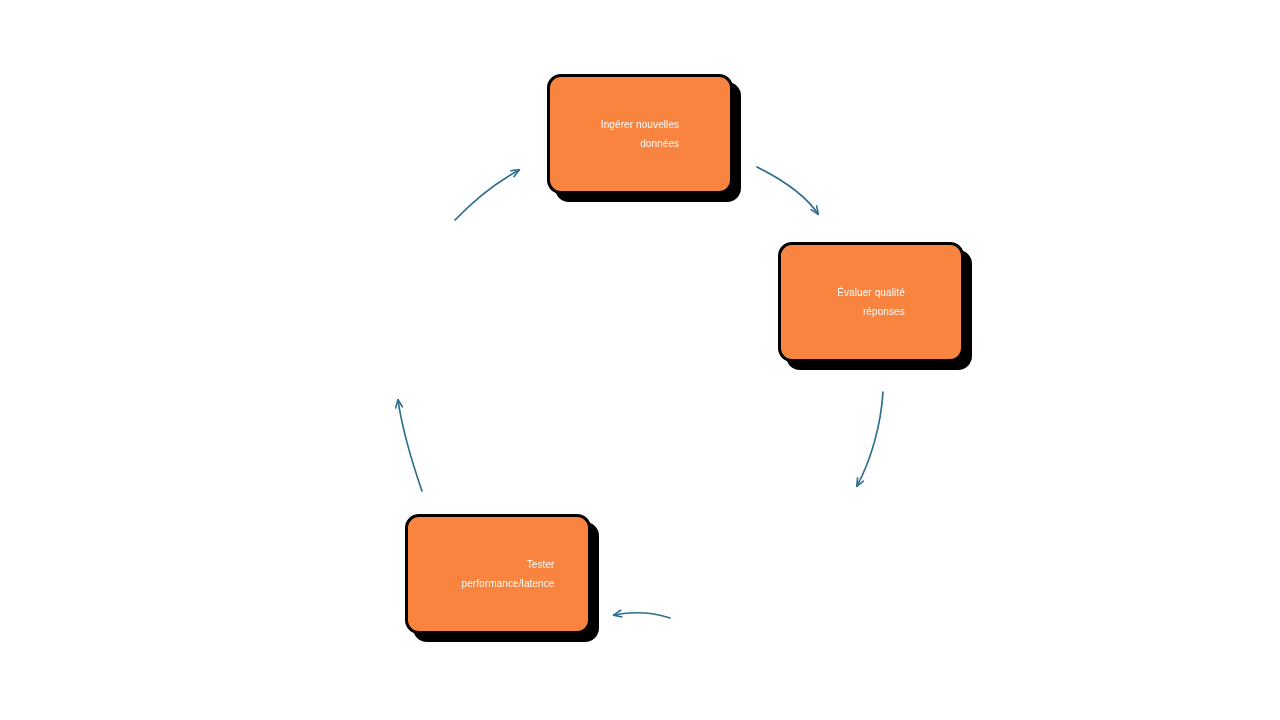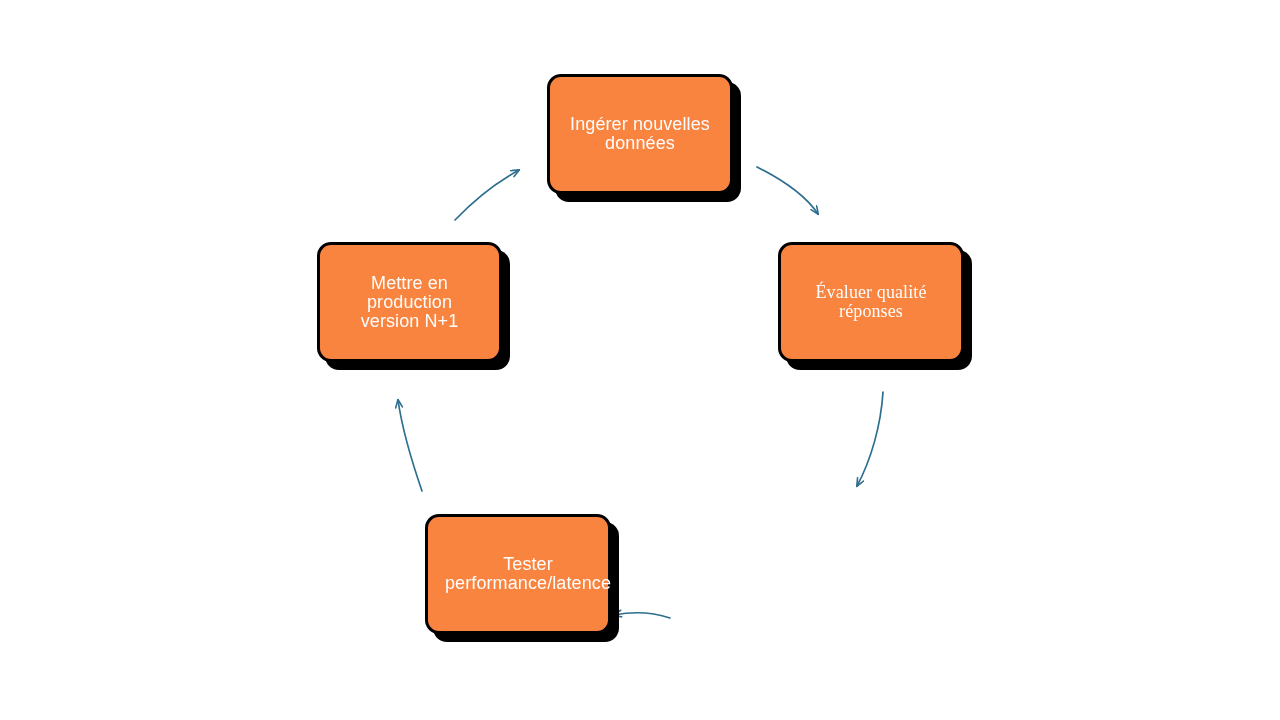--- a/index.html
+++ b/index.html
@@ -29,37 +29,37 @@
   }
   .node {
     position: absolute;
     box-sizing: border-box;
     background: #F9843F;
     border: 3px solid #000000;
     border-radius: 14px;
     display: flex;
     align-items: center;
     justify-content: center;
-    text-align: center;
+    text-align: right;
     color: #FDFDFD;
-    font-size: 18px;
+    font-size: 10px;
     line-height: 19px;
     letter-spacing: 0.1px;
     box-shadow: 8px 8px 0 0 #000000;
     z-index: 2;
   }
   .node-label {
     display: block;
     padding: 0 10px;
     white-space: pre-line;
   }
   #node-ingerer { left: 547px; top: 74px;  width: 186px; height: 120px; }
-  #node-evaluer { left: 778px; top: 242px; width: 186px; height: 120px; font-family: Liberation Serif, serif; }
+  #node-evaluer { left: 778px; top: 242px; width: 186px; height: 120px; }
   #node-finetune{ left: 689px; top: 514px; width: 187px; height: 120px; }
-  #node-tester  { left: 425px; top: 514px; width: 186px; height: 120px; padding-left: 20px; }
+  #node-tester  { left: 405px; top: 514px; width: 186px; height: 120px; padding-left: 20px; }
   #node-mettre  { left: 317px; top: 242px; width: 185px; height: 120px; }
 </style>
 </head>
 <body>
 
 <div id="canvas">
 
   <svg id="arrow-layer" viewBox="0 0 1280 720" width="1280" height="720" xmlns="http://www.w3.org/2000/svg">
     <defs>
       <marker id="ah" markerWidth="11" markerHeight="11" refX="8.5" refY="4" orient="auto" markerUnits="userSpaceOnUse">
@@ -87,18 +87,14 @@
     <span class="node-label">Évaluer qualité
 réponses</span>
   </div>
 
 
   <div class="node" id="node-tester">
     <span class="node-label">Tester
 performance/latence</span>
   </div>
 
-  <div class="node" id="node-mettre">
-    <span class="node-label">Mettre en production
-version N+1</span>
-  </div>
 
 </div>
 
 </body></html>

